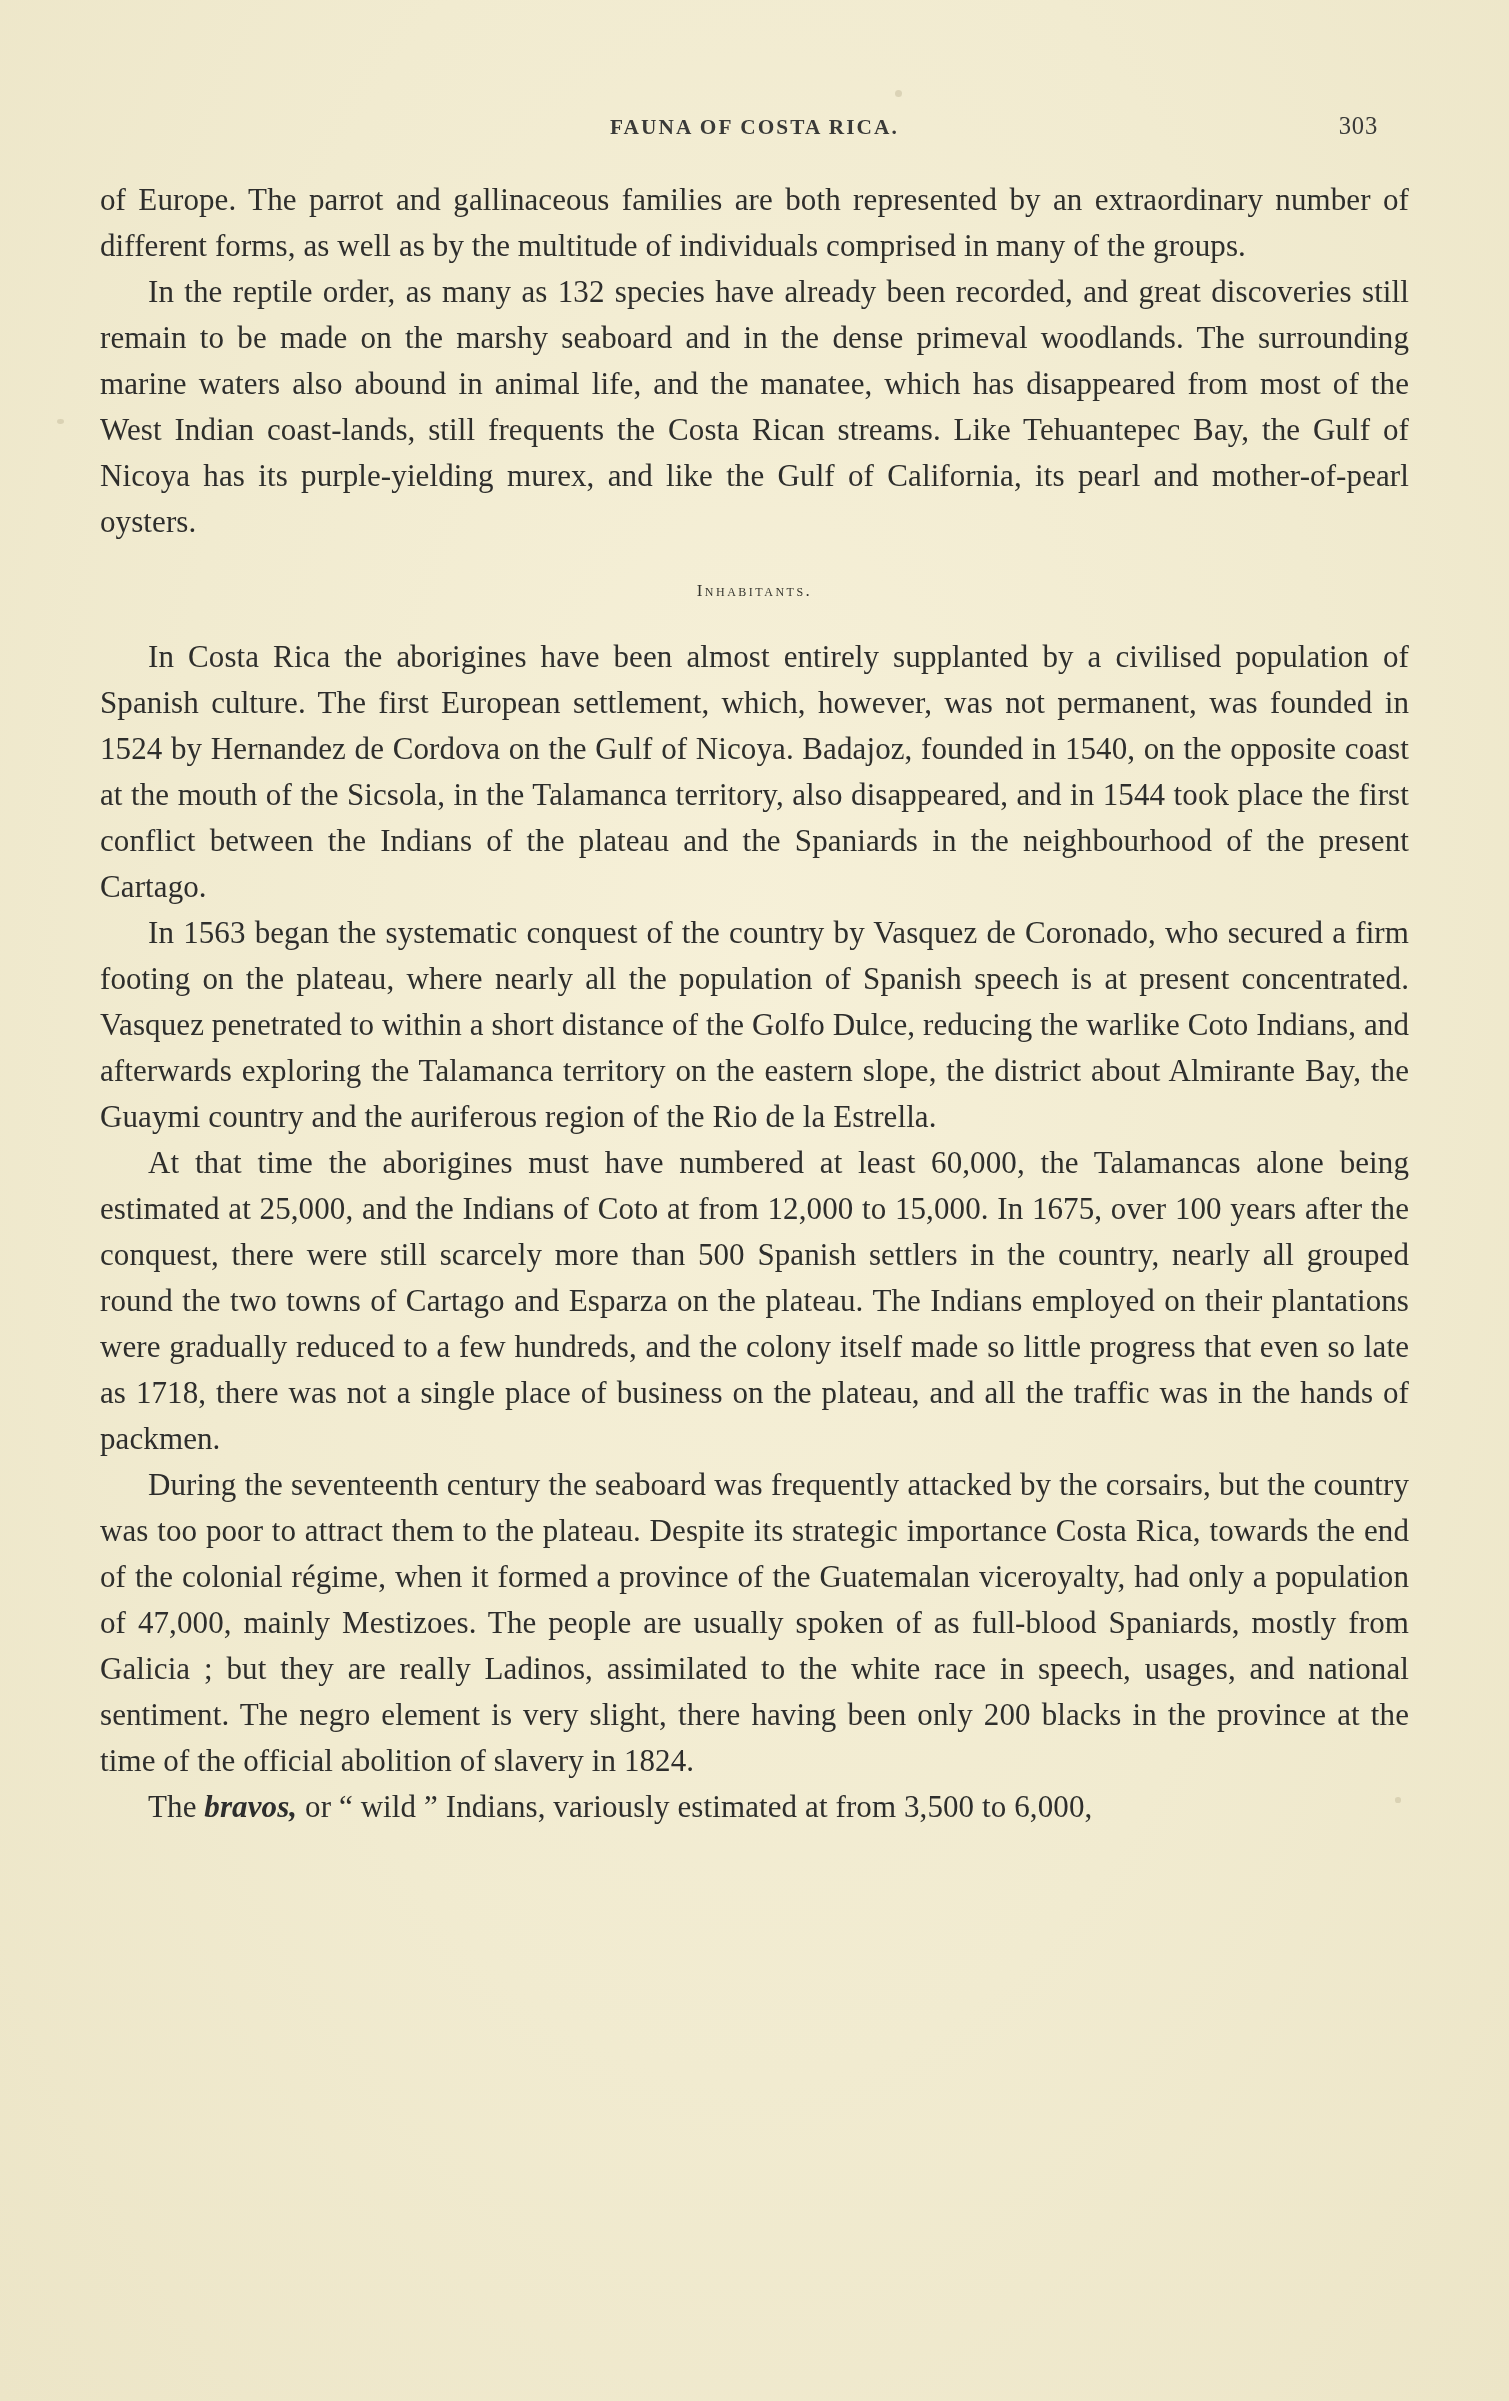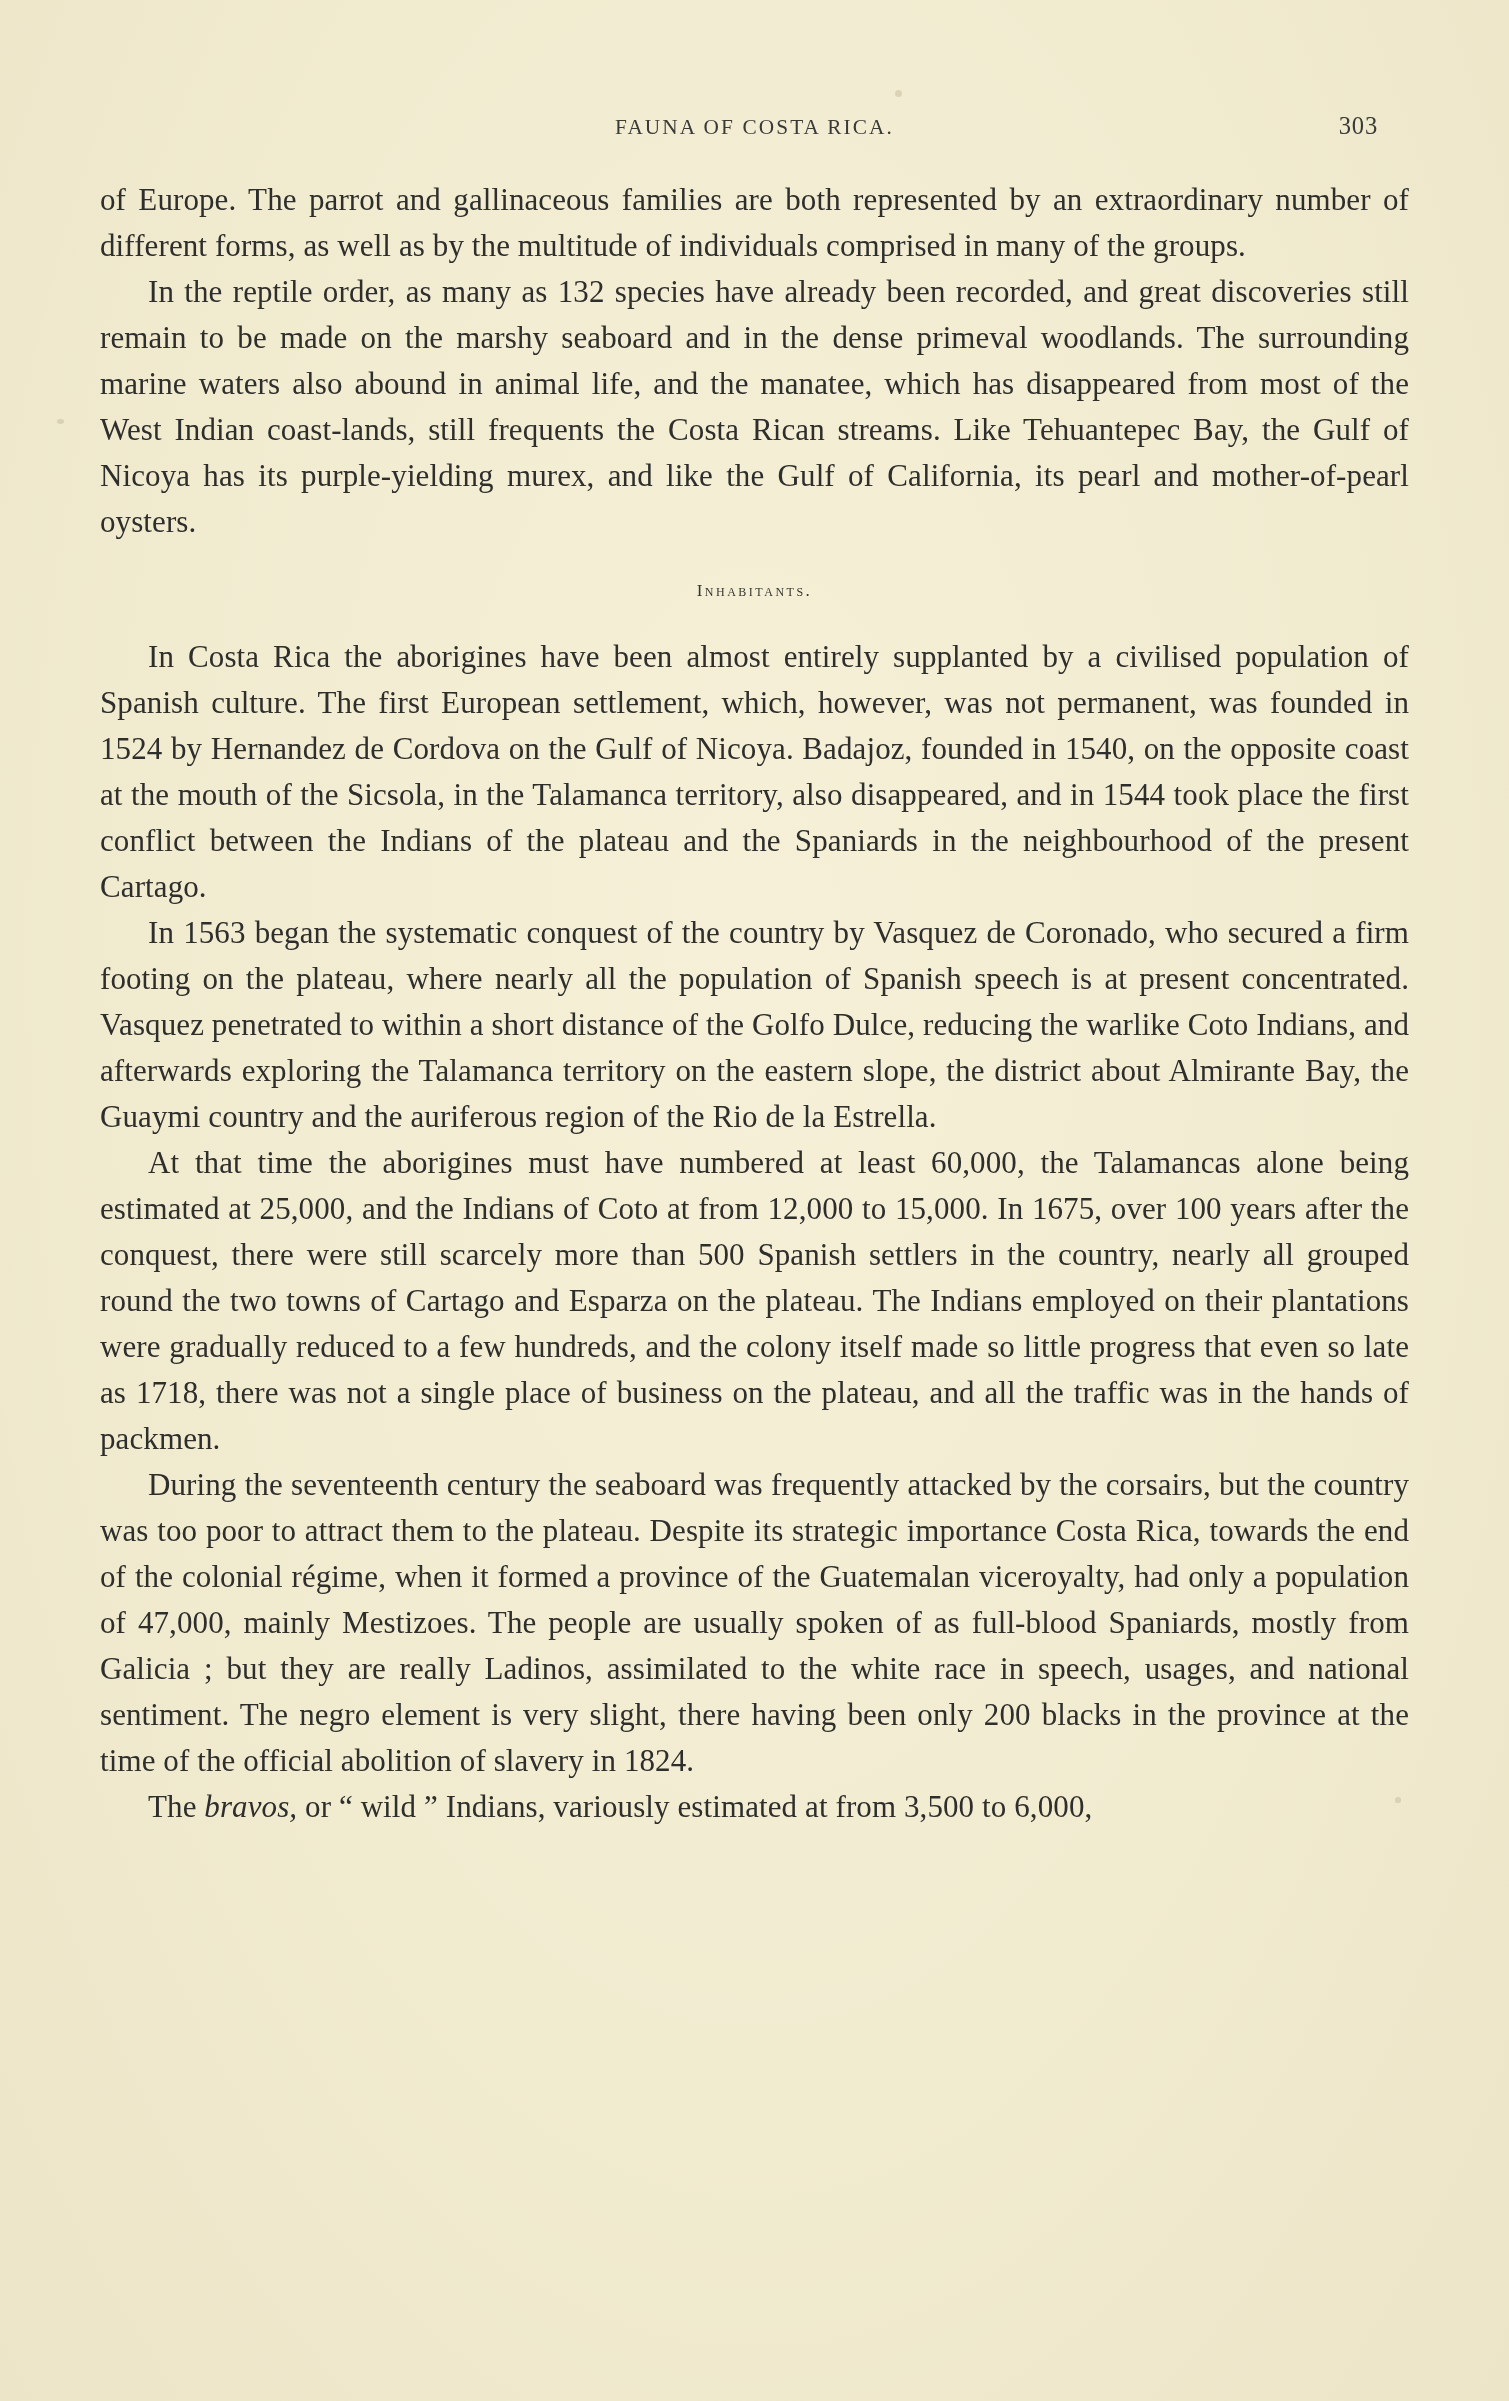--- a/index.html
+++ b/index.html
@@ -26,20 +26,21 @@
   .running-head {
     position: absolute;
     top: 115px;
     left: 0;
     width: 1509px;
     text-align: center;
     font-size: 21.3px;
     letter-spacing: 2.1px;
     font-variant: small-caps;
     color: #3a3a38;
+    font-weight: bold;
   }
   .folio {
     position: absolute;
     top: 112px;
     right: 131px;
     font-size: 24.6px;
     color: #3a3a38;
     letter-spacing: 0.8px;
     text-align: center;
   }
@@ -67,20 +68,21 @@
     font-size: 17px;
     letter-spacing: 2.5px;
     margin: 36px 0 33px 0;
     color: #35352f;
   }
   .blk {
     margin-bottom: 0;
   }
   i {
     font-style: italic;
+    font-weight: bold;
   }
   .speck {
     position: absolute;
     border-radius: 50%;
     background: #c9c0a0;
     opacity: .55;
   }
 </style>
 </head>
 <body>

